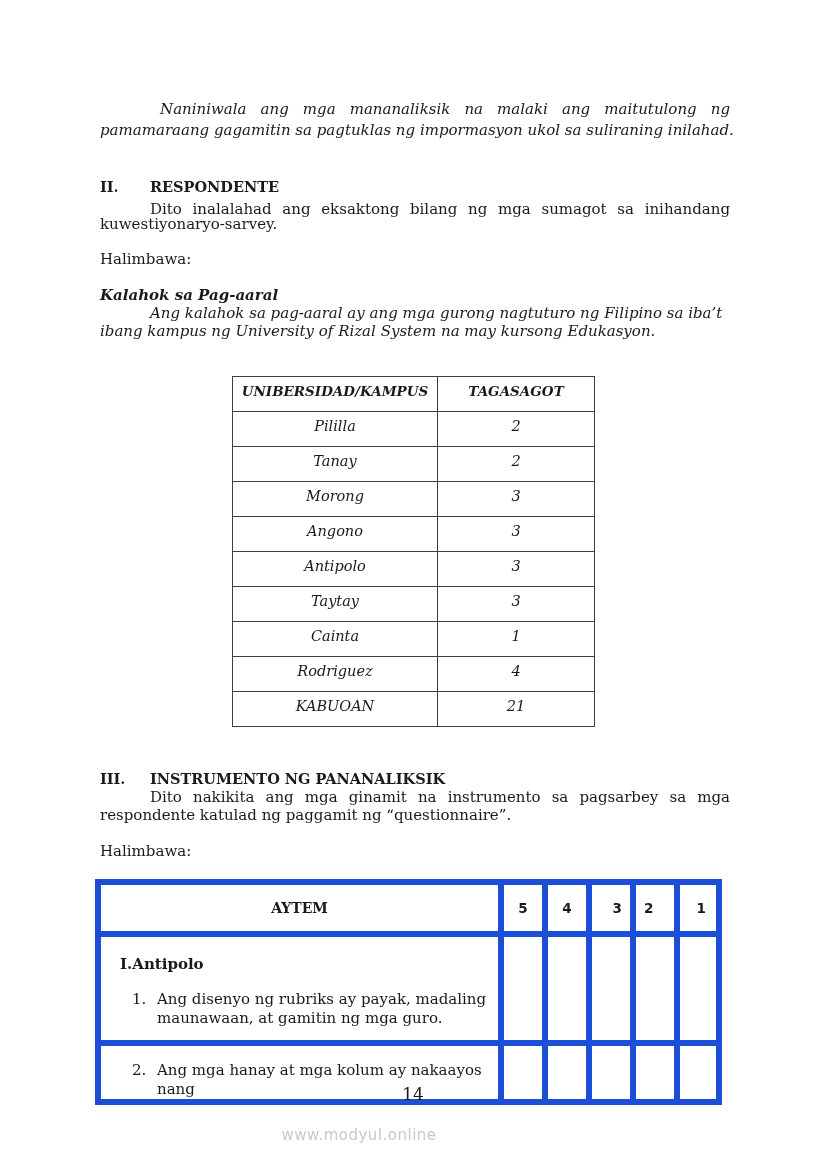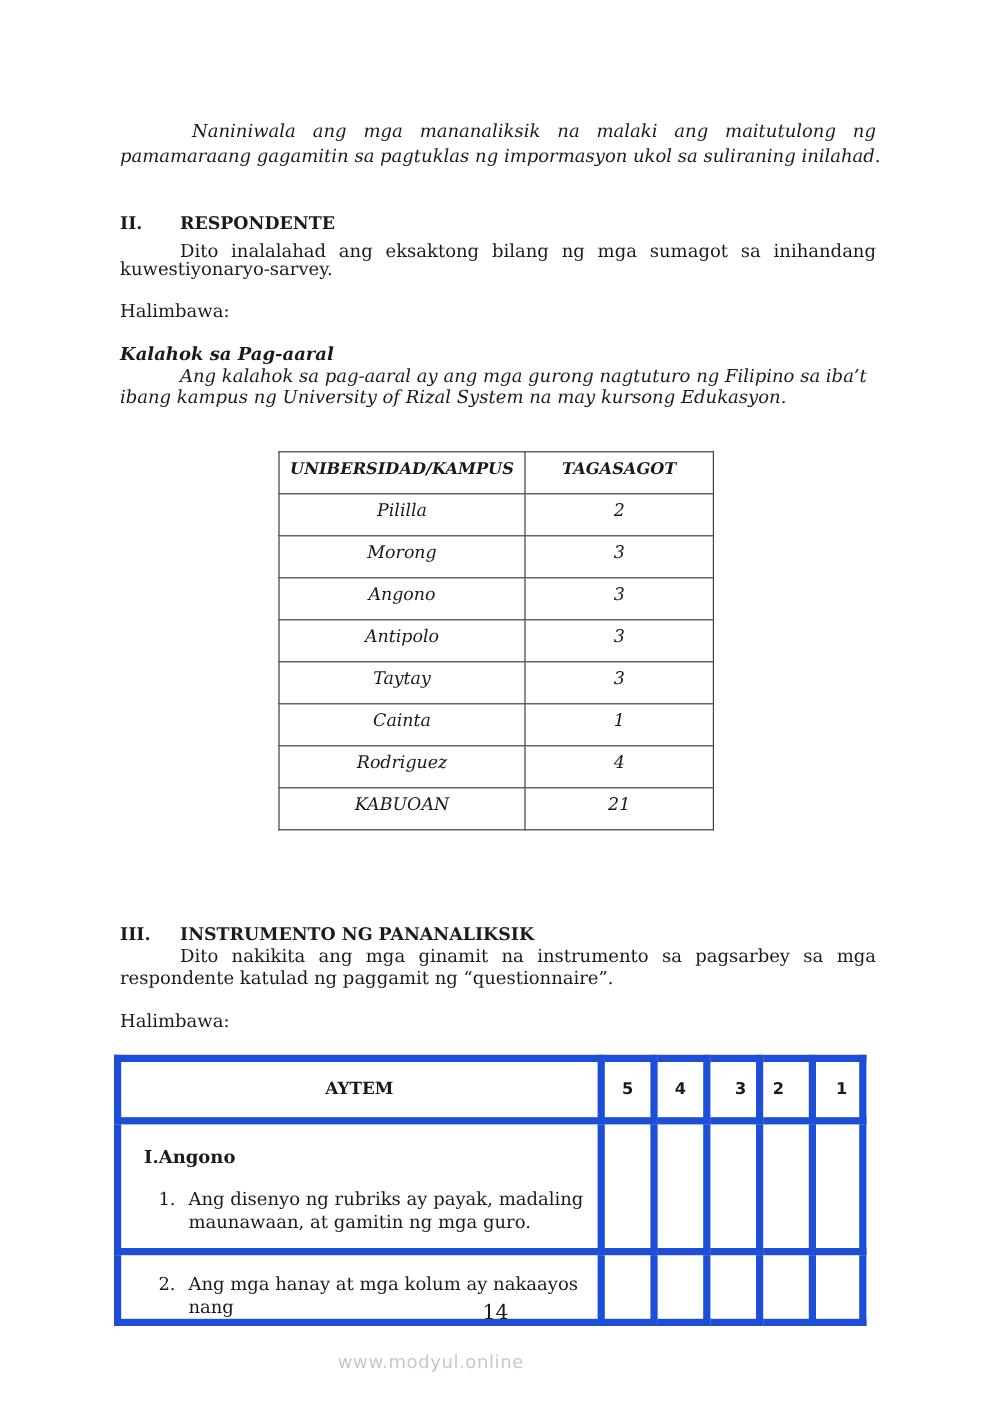--- a/index.html
+++ b/index.html
@@ -59,20 +59,24 @@
   <tbody>
       <tr>
     <th class="c1">UNIBERSIDAD/KAMPUS</th>
     <th>TAGASAGOT</th>
   </tr>
   <tr>
     <td>Pililla</td>
     <td>2</td>
   </tr>
   <tr>
+    <td>Tanay</td>
+    <td>2</td>
+  </tr>
+  <tr>
     <td>Morong</td>
     <td>3</td>
   </tr>
   <tr>
     <td>Angono</td>
     <td>3</td>
   </tr>
   <tr>
     <td>Antipolo</td>
     <td>3</td>
@@ -108,21 +112,21 @@
       <tr>
     <th class="aytem">AYTEM</th>
     <th class="rc">5</th>
     <th class="rc">4</th>
     <th class="rc" style="text-align:right; padding-right:8px; width:30px;">3</th>
     <th class="rc" style="text-align:left; padding-left:8px; width:30px;">2</th>
     <th class="rc1">1</th>
   </tr>
   <tr class="row1">
     <td class="item">
-      <div class="cat">I.Angono</div>
+      <div class="cat">I.Antipolo</div>
       <div class="li" style="margin-top:16px; padding-bottom:12px;">
         <span class="n">1.</span>
         <span>
           <span>Ang disenyo ng rubriks ay payak, madaling</span><br>
           <span>maunawaan, at gamitin ng mga guro.</span>
         </span>
       </div>
     </td>
     <td></td>
     <td></td>

